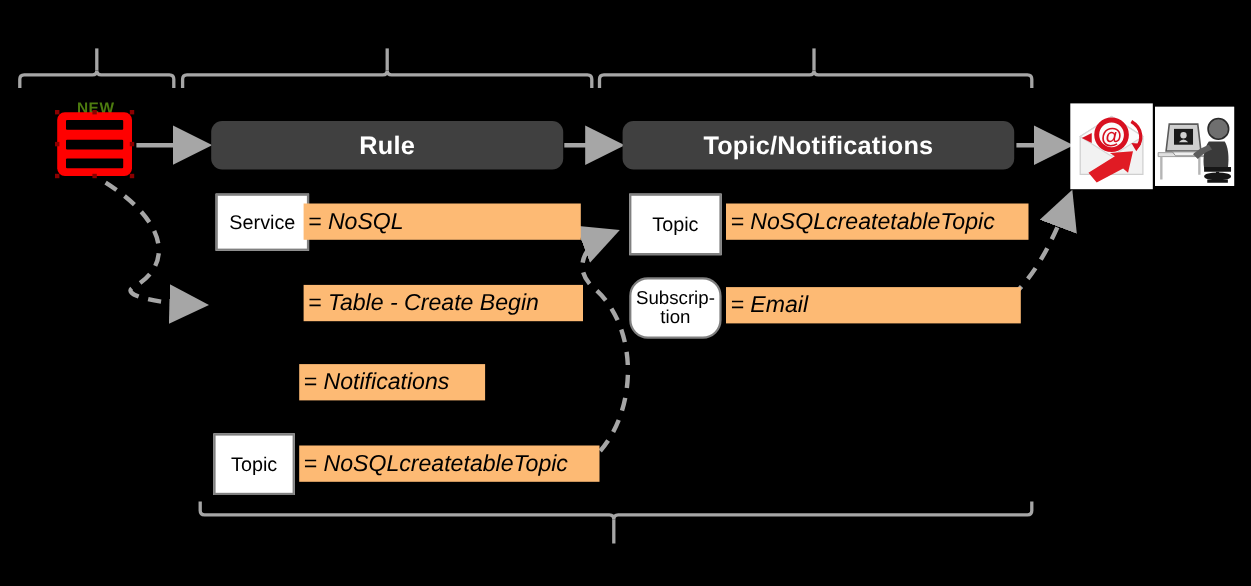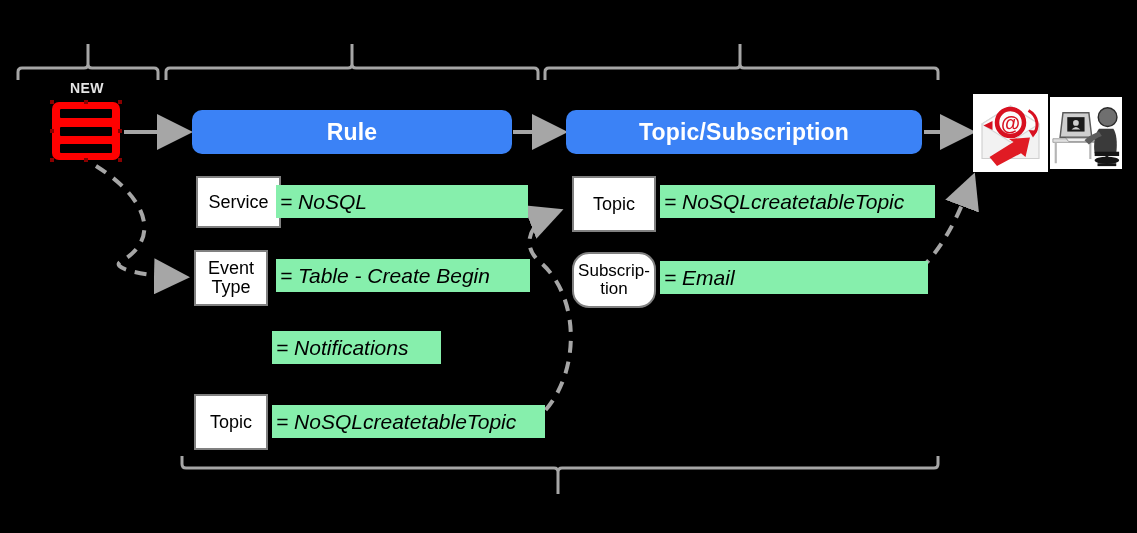--- a/index.html
+++ b/index.html
@@ -1,37 +1,37 @@
 <!DOCTYPE html>
 <html><head>
 <meta charset="utf-8">
 <style>
   html,body{margin:0;padding:0;background:#000;}
   body{width:1137px;height:533px;overflow:hidden;font-family:"Liberation Sans",sans-serif;}
   #stage{position:relative;width:1137px;height:533px;background:#000;}
 
   
   .pill{
-    position:absolute;background:#3b82f6;border-radius:10px;
+    position:absolute;background:#404040;border-radius:10px;
     color:#fff;font-weight:bold;display:flex;align-items:center;
     justify-content:center;letter-spacing:.2px;
   }
   .pill-rule{left:192px;top:110px;width:320px;height:44px;font-size:23px;}
   .pill-topic{left:566px;top:110px;width:356px;height:44px;font-size:23px;}
 
   
   .lbl{
     position:absolute;background:#ffffff;border:2px solid #808080;
     color:#000;font-size:18px;display:flex;align-items:center;
     justify-content:center;text-align:center;line-height:1.05;
     box-sizing:border-box;
   }
   
   .val{
-    position:absolute;background:#86efac;color:#000;
+    position:absolute;background:#fdba74;color:#000;
     font-size:21px;font-style:italic;display:flex;align-items:center;
     padding-left:4px;box-sizing:border-box;white-space:nowrap;
     font-family:"Liberation Sans",sans-serif;
   }
 
   
   .l-service{left:196px;top:176px;width:85px;height:52px;}
   .v-service{left:276px;top:185px;width:252px;height:33px;}
   .l-event{left:194px;top:250px;width:74px;height:56px;}
   .v-event{left:276px;top:259px;width:254px;height:33px;}
@@ -42,22 +42,22 @@
 
   
   .l-topicR{left:572px;top:176px;width:84px;height:56px;}
   .v-topicR{left:660px;top:185px;width:275px;height:33px;}
   .l-sub{left:572px;top:252px;width:84px;height:56px;font-size:17px;border-radius:17px;}
   .v-sub{left:660px;top:261px;width:268px;height:33px;text-align:center;}
 
   
   .new-wrap{position:absolute;left:52px;top:80px;width:70px;height:84px;}
   .new-text{
-    position:absolute;left:0;top:0;width:70px;text-align:center;
-    color:#e5e5e5;font-size:14px;font-weight:bold;letter-spacing:.5px;
+    position:absolute;left:0;top:10px;width:70px;text-align:center;
+    color:#4d7c0f;font-size:14px;font-weight:bold;letter-spacing:.5px;
   }
   .new-icon{
     position:absolute;left:0;top:22px;width:68px;height:58px;
     background:#ff0000;border-radius:7px;box-sizing:border-box;
     padding:7px 8px;display:flex;flex-direction:column;justify-content:space-between;
   }
   .new-icon i{display:block;height:9px;background:#000;border-radius:1px;}
   .handle{position:absolute;width:4px;height:4px;background:#8a0000;}
 
   
@@ -133,29 +133,26 @@
     <span class="handle" style="left:66px;top:49px;"></span>
     <span class="handle" style="left:-2px;top:78px;"></span>
     <span class="handle" style="left:32px;top:78px;"></span>
     <span class="handle" style="left:66px;top:78px;"></span>
   </div>
 
   <div class="pill pill-rule">
     <span>Rule</span>
   </div>
   <div class="pill pill-topic">
-    <span>Topic/Subscription</span>
+    <span>Topic/Notifications</span>
   </div>
 
   <div class="lbl l-service">Service</div>
   <div class="val v-service">= NoSQL</div>
 
-  <div class="lbl l-event">
-    <span style="display:block;max-width:70px;">Event Type</span>
-  </div>
   <div class="val v-event">= Table - Create Begin</div>
 
   <div class="val v-action">= Notifications</div>
 
   <div class="lbl l-topicL">Topic</div>
   <div class="val v-topicL">= NoSQLcreatetableTopic</div>
 
   <div class="lbl l-topicR">Topic</div>
   <div class="val v-topicR">= NoSQLcreatetableTopic</div>
 

